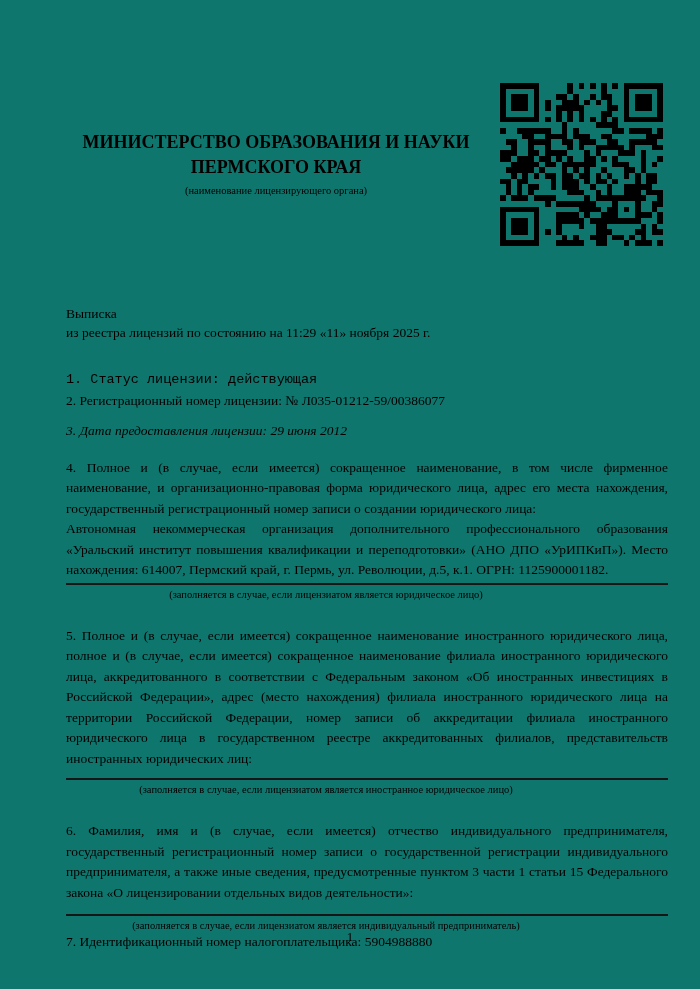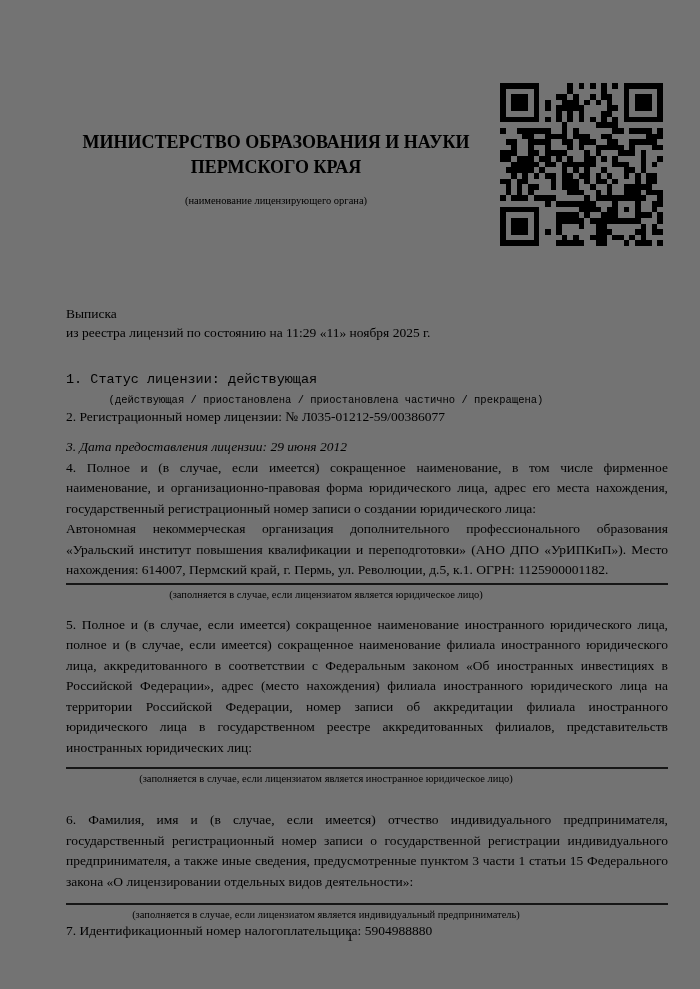--- a/index.html
+++ b/index.html
@@ -1,53 +1,53 @@
 <!DOCTYPE html>
 <html><head>
 <meta charset="utf-8">
 <style>
   * { margin:0; padding:0; box-sizing:border-box; }
   html,body { background:#fff; }
   body { width:700px; font-family:"Liberation Serif", serif; color:#000; }
   .page {
     position:relative;
     width:700px; height:989px;
-    background:#737373;
+    background:#0f766e;
     padding:0 32px 0 66px;
     overflow:hidden;
     font-size:13.5px;
   }
   .header { position:relative; height:249px; }
   .ministry {
     position:absolute; top:130px; left:0; width:420px;
     text-align:center;
   }
   .ministry-line { font-weight:bold; font-size:18px; line-height:25px; }
-  .ministry-caption { font-size:10.5px; line-height:13px; margin-top:14px; }
+  .ministry-caption { font-size:10.5px; line-height:13px; margin-top:4px; }
   .qr {
     position:absolute; top:83px; right:5px;
     width:163px; height:163px;
     shape-rendering:crispEdges;
   }
   .qr rect { fill:#000; }
   .doc-title { margin-top:55px; text-align:left; line-height:19px; }
   .line { line-height:20.5px; }
   .para { text-align:justify; line-height:20.5px; }
   .caption {
     font-size:10.5px; line-height:13px; margin-top:3px;
     text-align:center; padding-right:82px;
   }
   .rule { border-top:2px solid #161616; margin-top:2px; }
   .blank-sm { height:7px; }
   .blank-md { height:9px; }
   .mt-item1 { margin-top:28px;font-family:Liberation Mono, monospace; }
   .mt-item2 { }
   .mt-item3 { margin-top:10px;font-style:italic; }
-  .mt-item4 { margin-top:0; }
-  .mt-item5 { margin-top:14px; }
+  .mt-item4 { margin-top:16px; }
+  .mt-item5 { margin-top:25px; }
   .mt-item6 { margin-top:25px; }
   .mt-item7 { }
   .page-number {
     position:absolute; bottom:44px; left:0; right:0;
     text-align:center; font-size:13px;
   }
 </style>
 </head>
 <body>
 
@@ -491,21 +491,20 @@
       </svg>
   </div>
 
   <div class="doc-title">
     <div>Выписка</div>
     <div>из реестра лицензий по состоянию на 11:29 «11» ноября 2025 г.</div>
   </div>
 
   <div class="mt-item1">
     <div class="line">1. Статус лицензии: действующая</div>
-    <div class="caption">(действующая / приостановлена / приостановлена частично / прекращена)</div>
   </div>
 
   <div class="mt-item2">
     <div class="line">2. Регистрационный номер лицензии: № Л035-01212-59/00386077</div>
   </div>
 
   <div class="mt-item3">
     <div class="line">3. Дата предоставления лицензии: 29 июня 2012</div>
   </div>
 

